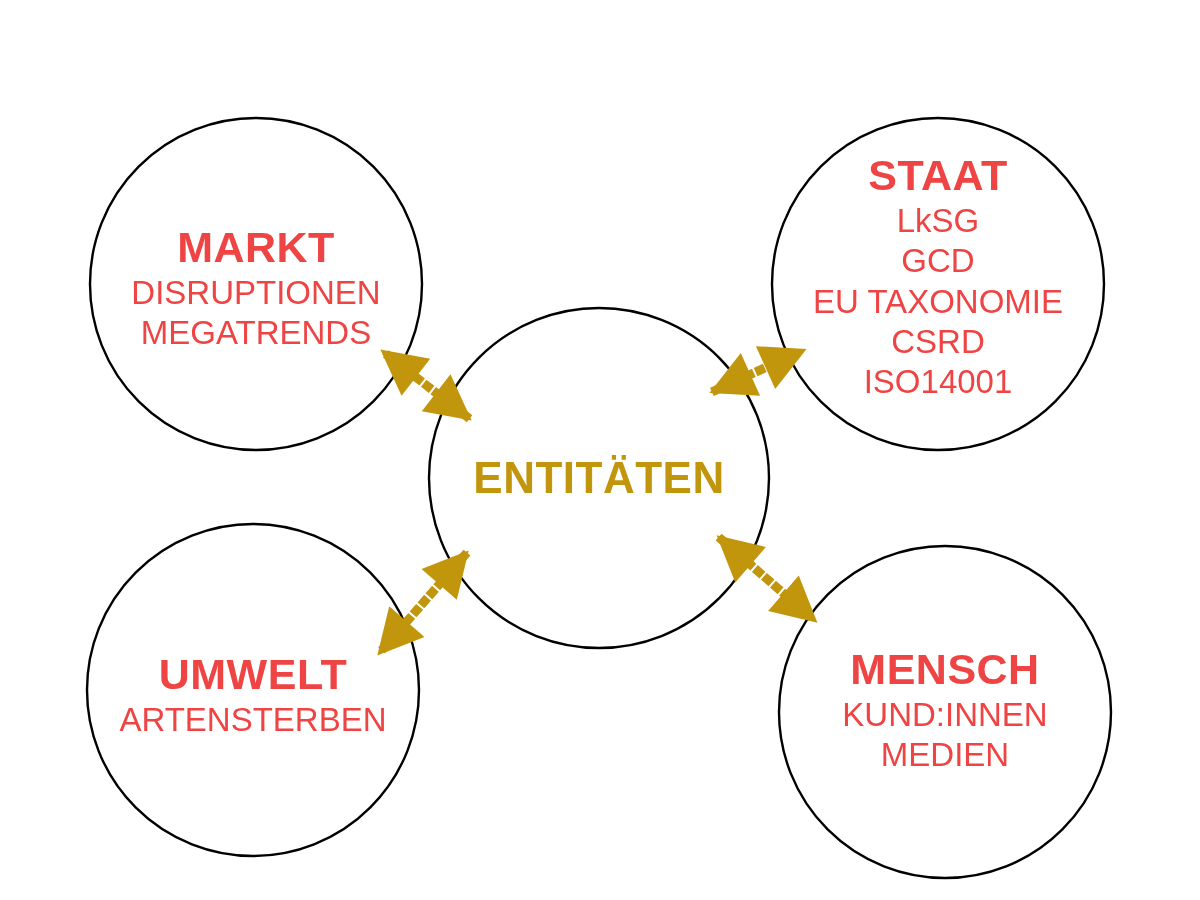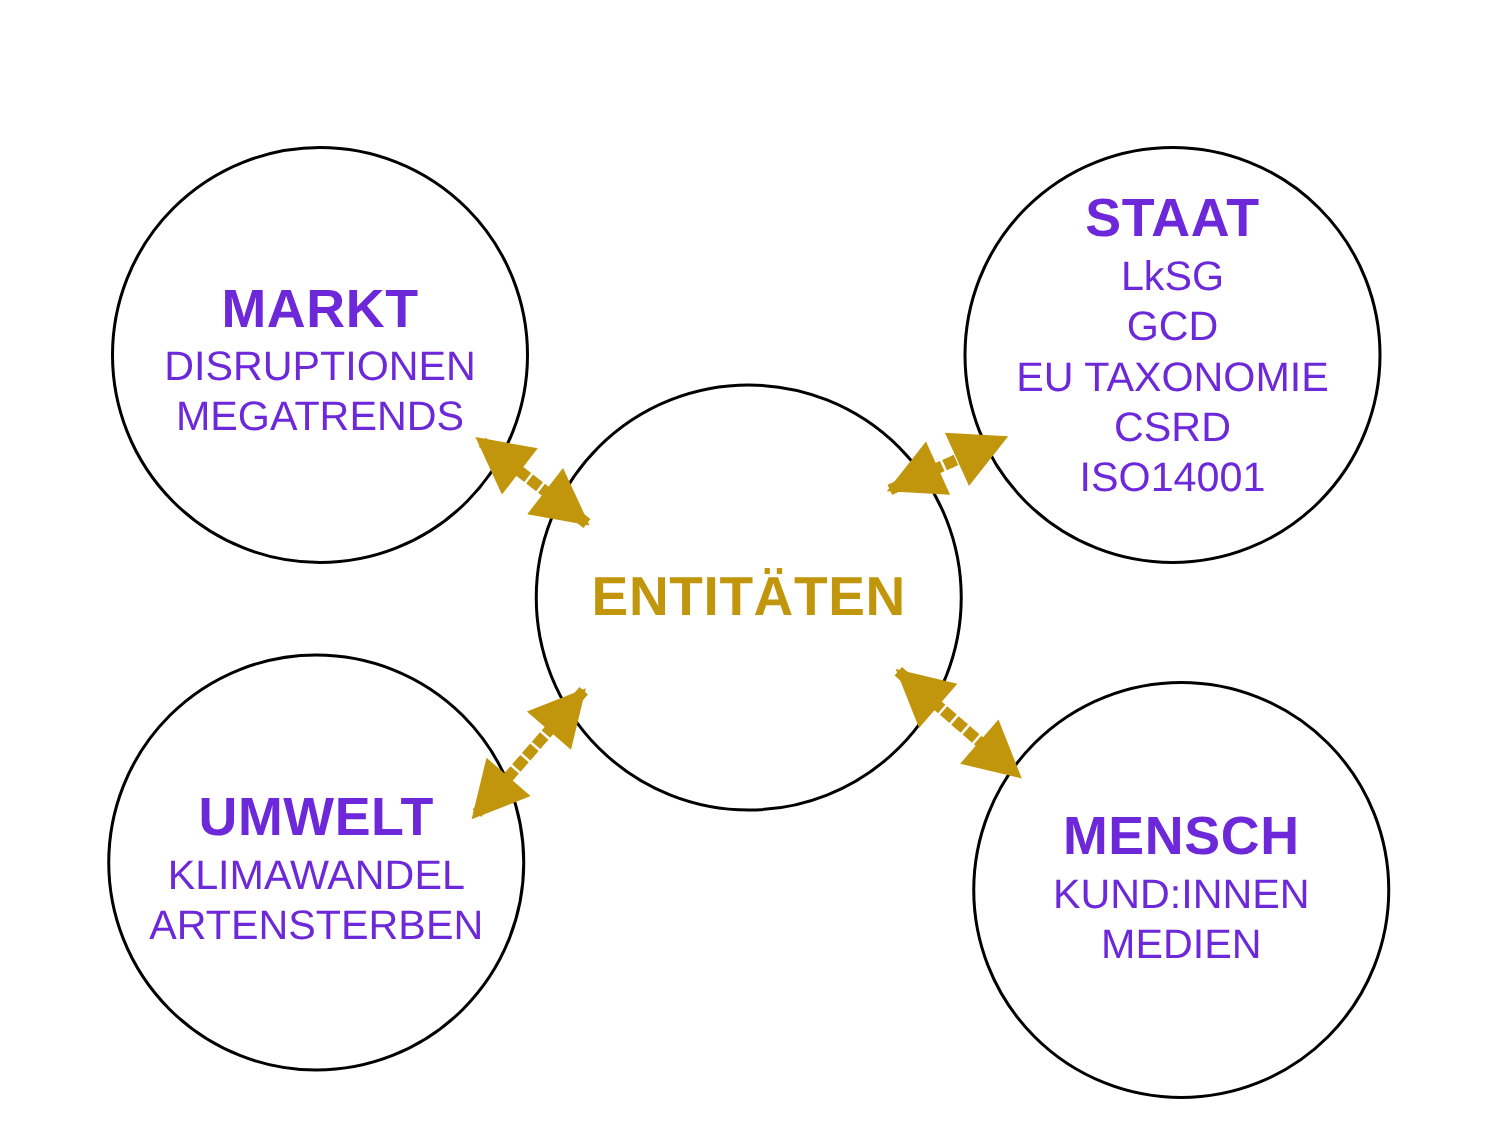--- a/index.html
+++ b/index.html
@@ -21,21 +21,21 @@
   #diagram-svg {
     position: absolute;
     left: 0;
     top: 0;
     width: 1200px;
     height: 900px;
   }
   .node-text {
     position: absolute;
     text-align: center;
-    color: #6d28d9;
+    color: #ef4444;
     line-height: 1.0;
     user-select: none;
   }
   .node-title {
     font-weight: bold;
     font-size: 43px;
     letter-spacing: 0.5px;
     margin-bottom: 4px;
     white-space: nowrap;
   }
@@ -101,21 +101,20 @@
     <div class="node-title">STAAT</div>
     <div class="node-sub">LkSG</div>
     <div class="node-sub">GCD</div>
     <div class="node-sub">EU TAXONOMIE</div>
     <div class="node-sub">CSRD</div>
     <div class="node-sub">ISO14001</div>
   </div>
 
   <div class="node-text tb" style="left:253px; top:697px;">
     <div class="node-title">UMWELT</div>
-    <div class="node-sub">KLIMAWANDEL</div>
     <div class="node-sub">ARTENSTERBEN</div>
   </div>
 
   <div class="node-text tb" style="left:945px; top:700px;margin-top:12px;">
     <div class="node-title">MENSCH</div>
     <div class="node-sub">KUND:INNEN</div>
     <div class="node-sub">MEDIEN</div>
   </div>
 
   <div class="center-label tb" style="left:599px; top:478px; color:#c2960c;">ENTITÄTEN</div>

